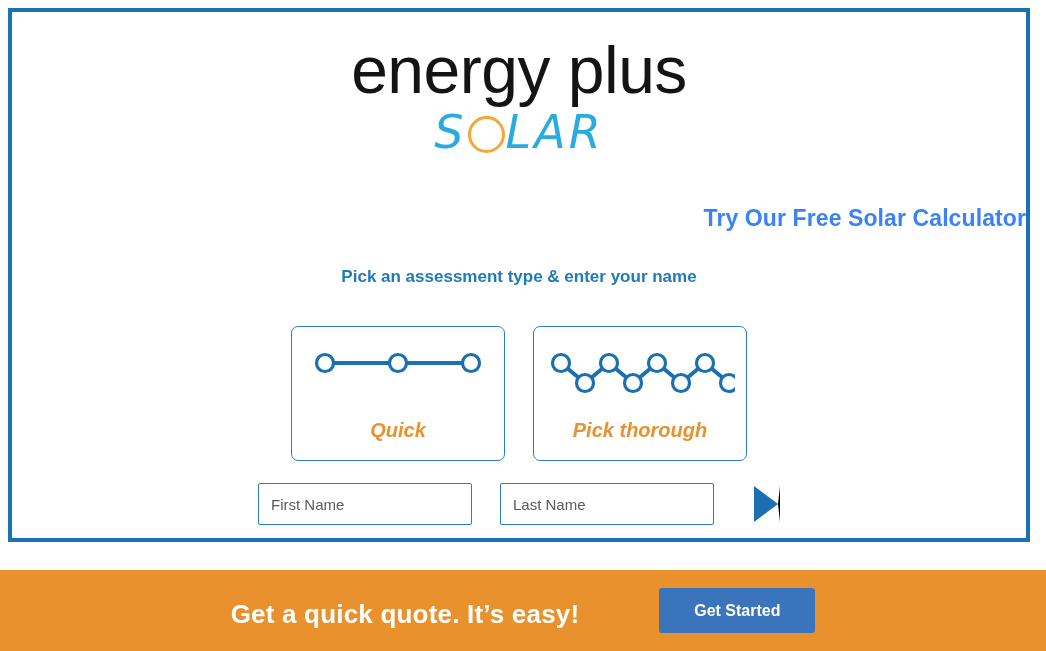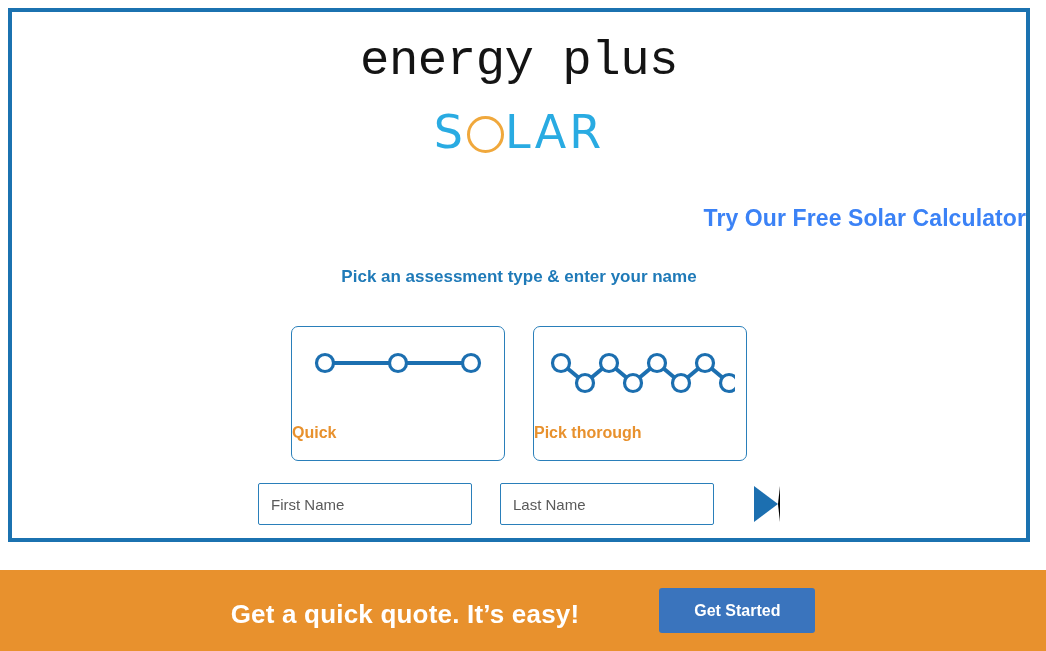--- a/index.html
+++ b/index.html
@@ -30,35 +30,36 @@
   
   .logo {
     position: absolute;
     left: 0;
     right: 0;
     top: 25px;
     text-align: center;
     line-height: 1;
   }
   .logo-top {
-    font-family: Liberation Mono, monospace;
-    font-size: 49px;
+    font-family: Liberation Sans, sans-serif;
+    font-size: 66px;
     font-weight: 400;
     color: #141414;
     letter-spacing: -0.5px;
     display: block;
   }
   .logo-bottom {
     display: block;
-    margin-top: 23px;
+    margin-top: 6px;
     font-family: "DejaVu Sans", sans-serif;
     font-size: 46px;
     font-weight: 400;
     color: #29abe2;
     letter-spacing: 3px;
+    font-style: italic;
   }
   .logo-sun {
     display: inline-block;
     position: relative;
     width: 37px;
     height: 37px;
     vertical-align: -5px;
     margin: 0 1px;
   }
   .logo-sun::before {
@@ -121,23 +122,25 @@
     right: 0;
     top: 22px;
     display: flex;
     justify-content: center;
   }
   .card-label {
     position: absolute;
     left: 0;
     right: 0;
     bottom: 18px;
-    font-size: 16px;
+    text-align: center;
+    font-size: 20px;
     font-weight: bold;
     color: #e8912d;
+    font-style: italic;
   }
 
   
   .form-row {
     position: absolute;
     left: 0;
     right: 0;
     top: 471px;
     display: flex;
     justify-content: center;

